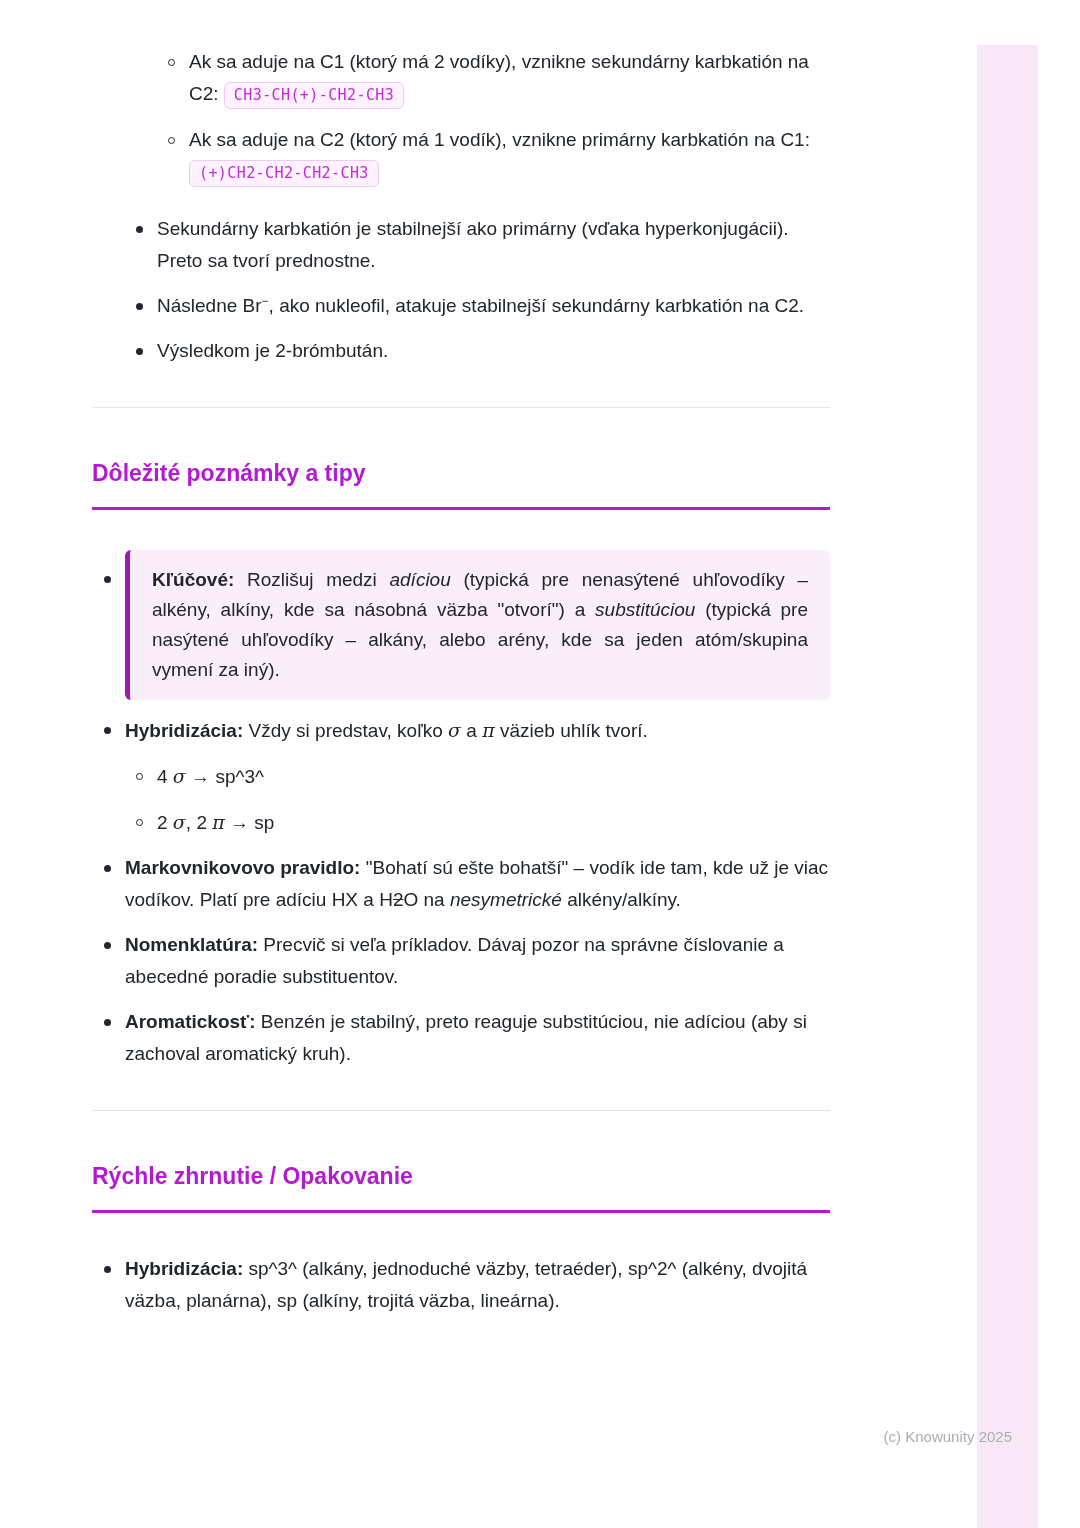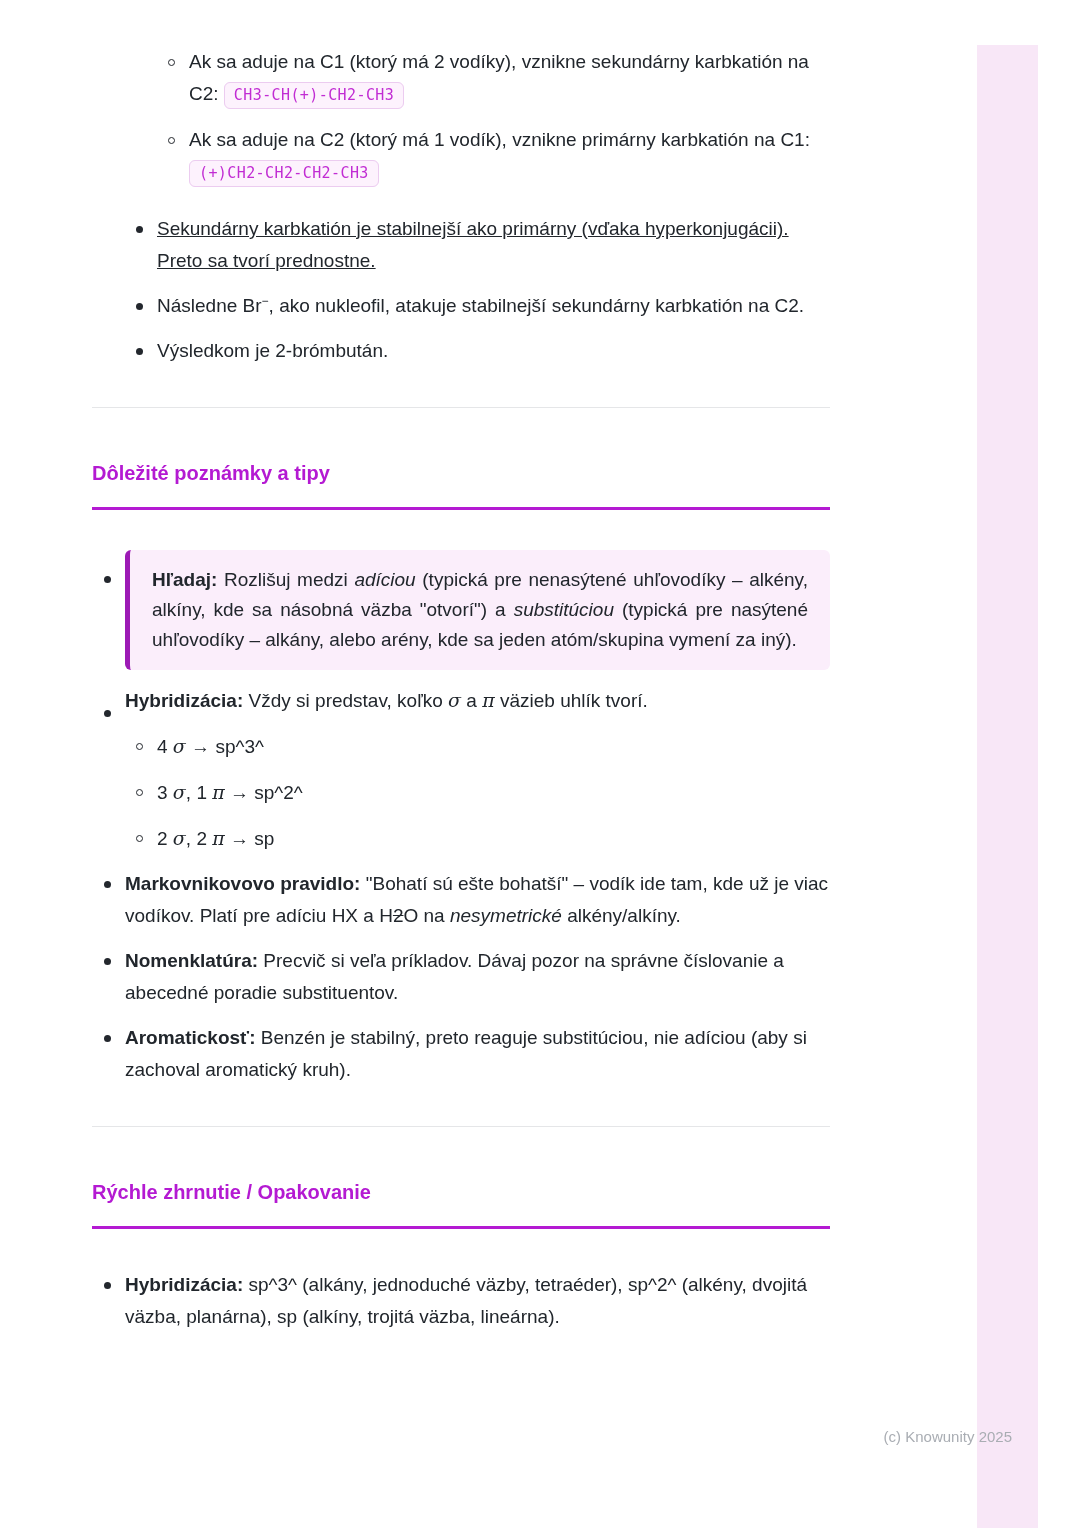--- a/index.html
+++ b/index.html
@@ -34,21 +34,21 @@
     padding: 3px 9px 4px; white-space: nowrap;
   }
   .b { font-weight: bold; }
   em.greek { font-family: "DejaVu Serif", serif; font-style: italic; }
   sup { font-size: 12px; line-height: 0; }
   .strike { text-decoration: line-through; }
 
   .divider { border: none; border-top: 1px solid #e5e6e8; margin: 40px 0 0 0; }
 
   .heading {
-    font-size: 20px; line-height: 38px; font-weight: bold;
+    font-size: 23px; line-height: 38px; font-weight: bold;
     color: var(--accent, #b41ad2);
     margin: 46px 0 0 0; padding-bottom: 15px;
     border-bottom: 3px solid var(--accent, #b41ad2);
   }
   .after-heading { margin-top: 40px; }
 
   .callout-row .marker { margin-top: 26px; }
   .callout {
     flex: 1;
     background: var(--callout-bg, #fbeefb);
@@ -74,53 +74,49 @@
 
   <div class="li lvl3">
     <span class="marker circle"></span>
     <div class="txt"><span>Ak sa aduje na C1 (ktorý má 2 vodíky), vznikne sekundárny karbkatión na C2: </span><code class="icode">CH3-CH(+)-CH2-CH3</code></div>
   </div>
   <div class="li lvl3">
     <span class="marker circle"></span>
     <div class="txt"><span>Ak sa aduje na C2 (ktorý má 1 vodík), vznikne primárny karbkatión na C1: </span><code class="icode">(+)CH2-CH2-CH2-CH3</code></div>
   </div>
 
-  <div class="li lvl2" style="margin-top:24px;text-decoration:underline;">
+  <div class="li lvl2" style="margin-top:24px;">
     <span class="marker disc"></span>
     <div class="txt">Sekundárny karbkatión je stabilnejší ako primárny (vďaka hyperkonjugácii). Preto sa tvorí prednostne.</div>
   </div>
   <div class="li lvl2">
     <span class="marker disc"></span>
     <div class="txt"><span>Následne Br</span><sup>−</sup><span>, ako nukleofil, atakuje stabilnejší sekundárny karbkatión na C2.</span></div>
   </div>
   <div class="li lvl2">
     <span class="marker disc"></span>
     <div class="txt">Výsledkom je 2-brómbután.</div>
   </div>
 
   <hr class="divider">
 
   <h1 class="heading">Dôležité poznámky a tipy</h1>
 
   <div class="li lvl1 callout-row after-heading">
     <span class="marker disc"></span>
-    <div class="callout"><span class="b">Hľadaj:</span><span> Rozlišuj medzi </span><em>adíciou</em><span> (typická pre nenasýtené uhľovodíky – alkény, alkíny, kde sa násobná väzba "otvorí") a </span><em>substitúciou</em><span> (typická pre nasýtené uhľovodíky – alkány, alebo arény, kde sa jeden atóm/skupina vymení za iný).</span></div>
+    <div class="callout"><span class="b">Kľúčové:</span><span> Rozlišuj medzi </span><em>adíciou</em><span> (typická pre nenasýtené uhľovodíky – alkény, alkíny, kde sa násobná väzba "otvorí") a </span><em>substitúciou</em><span> (typická pre nasýtené uhľovodíky – alkány, alebo arény, kde sa jeden atóm/skupina vymení za iný).</span></div>
   </div>
 
-  <div class="li lvl1" style="margin-top:14px;align-items:flex-end;">
+  <div class="li lvl1" style="margin-top:14px;">
     <span class="marker disc"></span>
     <div class="txt"><span class="b">Hybridizácia:</span><span> Vždy si predstav, koľko </span><em class="greek">σ</em><span> a </span><em class="greek">π</em><span> väzieb uhlík tvorí.</span></div>
   </div>
   <div class="li lvl2">
     <span class="marker circle"></span>
     <div class="txt"><span>4 </span><em class="greek">σ</em><span> → sp^3^</span></div>
-  </div>
-  <div class="li lvl2">
-    <span class="marker circle"></span>
-    <div class="txt"><span>3 </span><em class="greek">σ</em><span>, 1 </span><em class="greek">π</em><span> → sp^2^</span></div>
   </div>
   <div class="li lvl2">
     <span class="marker circle"></span>
     <div class="txt"><span>2 </span><em class="greek">σ</em><span>, 2 </span><em class="greek">π</em><span> → sp</span></div>
   </div>
 
   <div class="li lvl1" style="margin-top:10px;">
     <span class="marker disc"></span>
     <div class="txt"><span class="b">Markovnikovovo pravidlo:</span><span> "Bohatí sú ešte bohatší" – vodík ide tam, kde už je viac vodíkov. Platí pre adíciu HX a H</span><span class="strike">2</span><span>O na </span><em>nesymetrické</em><span> alkény/alkíny.</span></div>
   </div>

